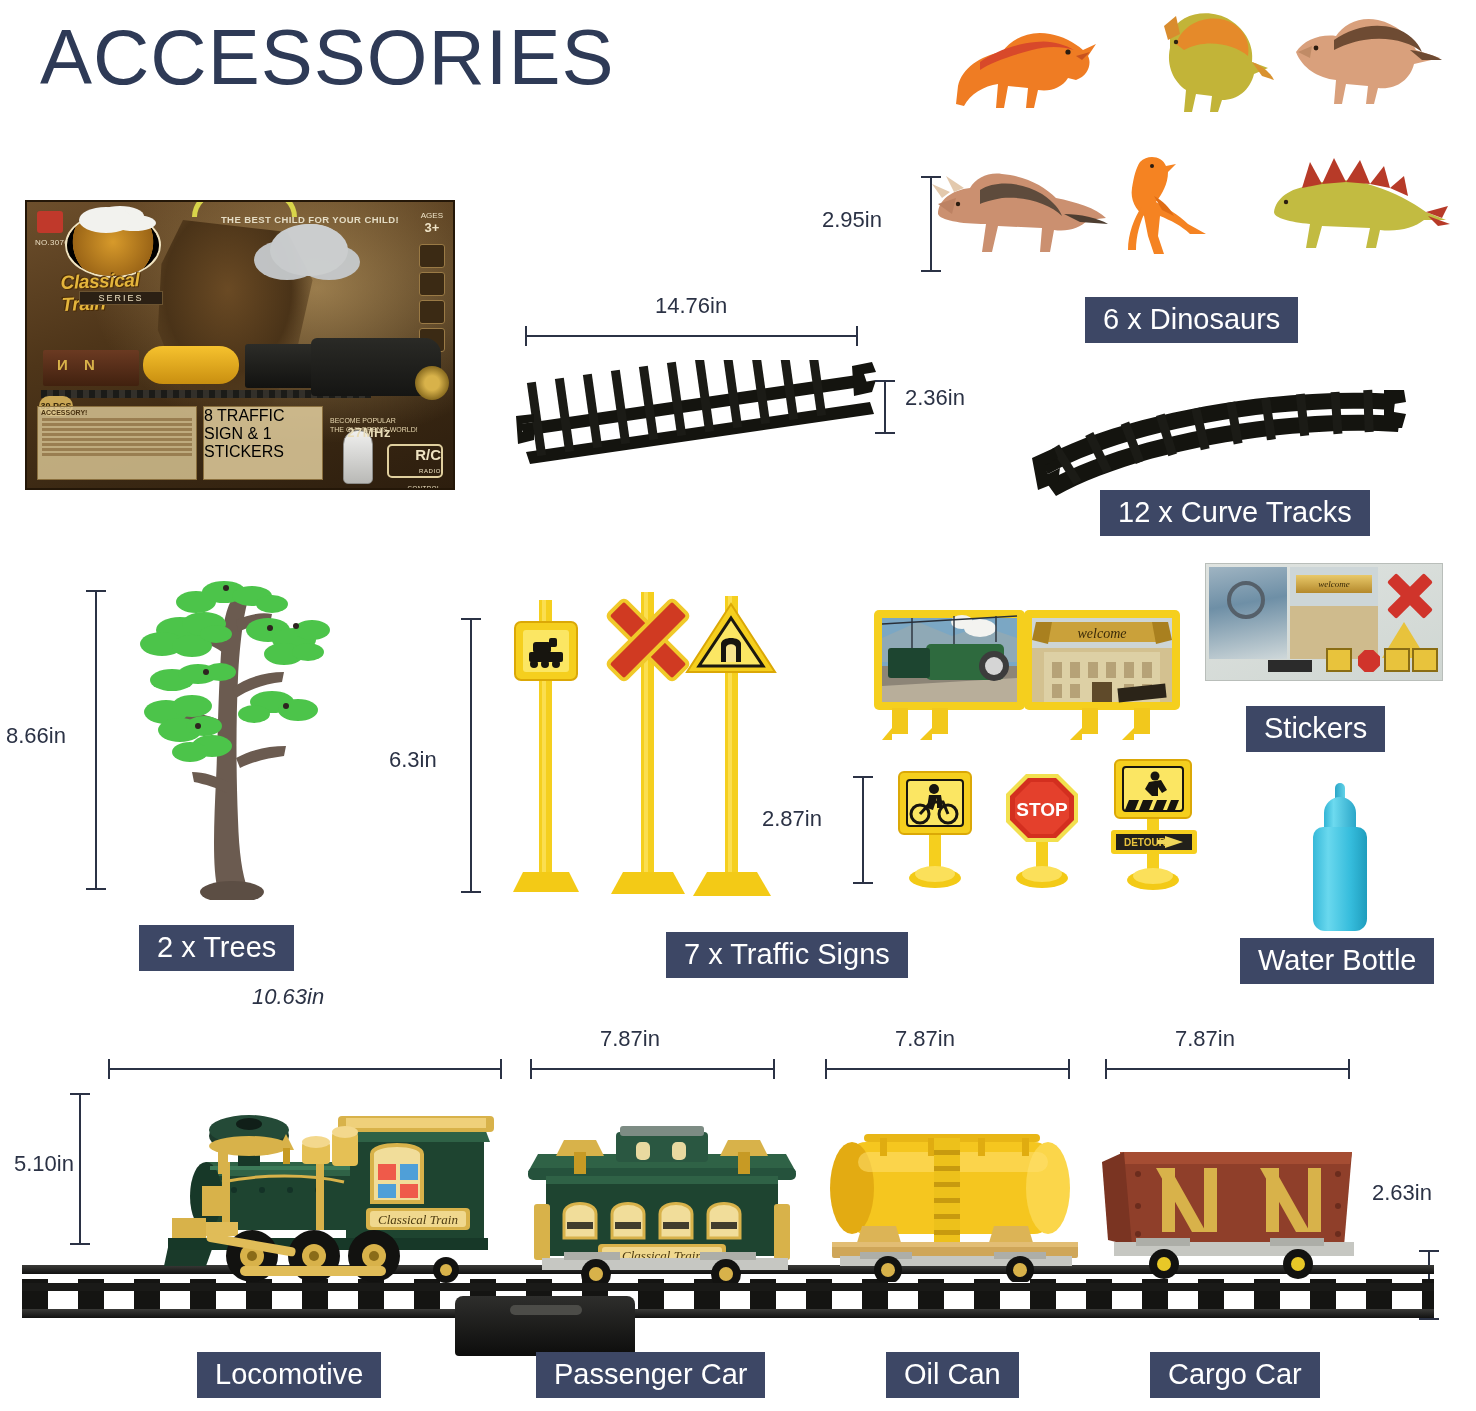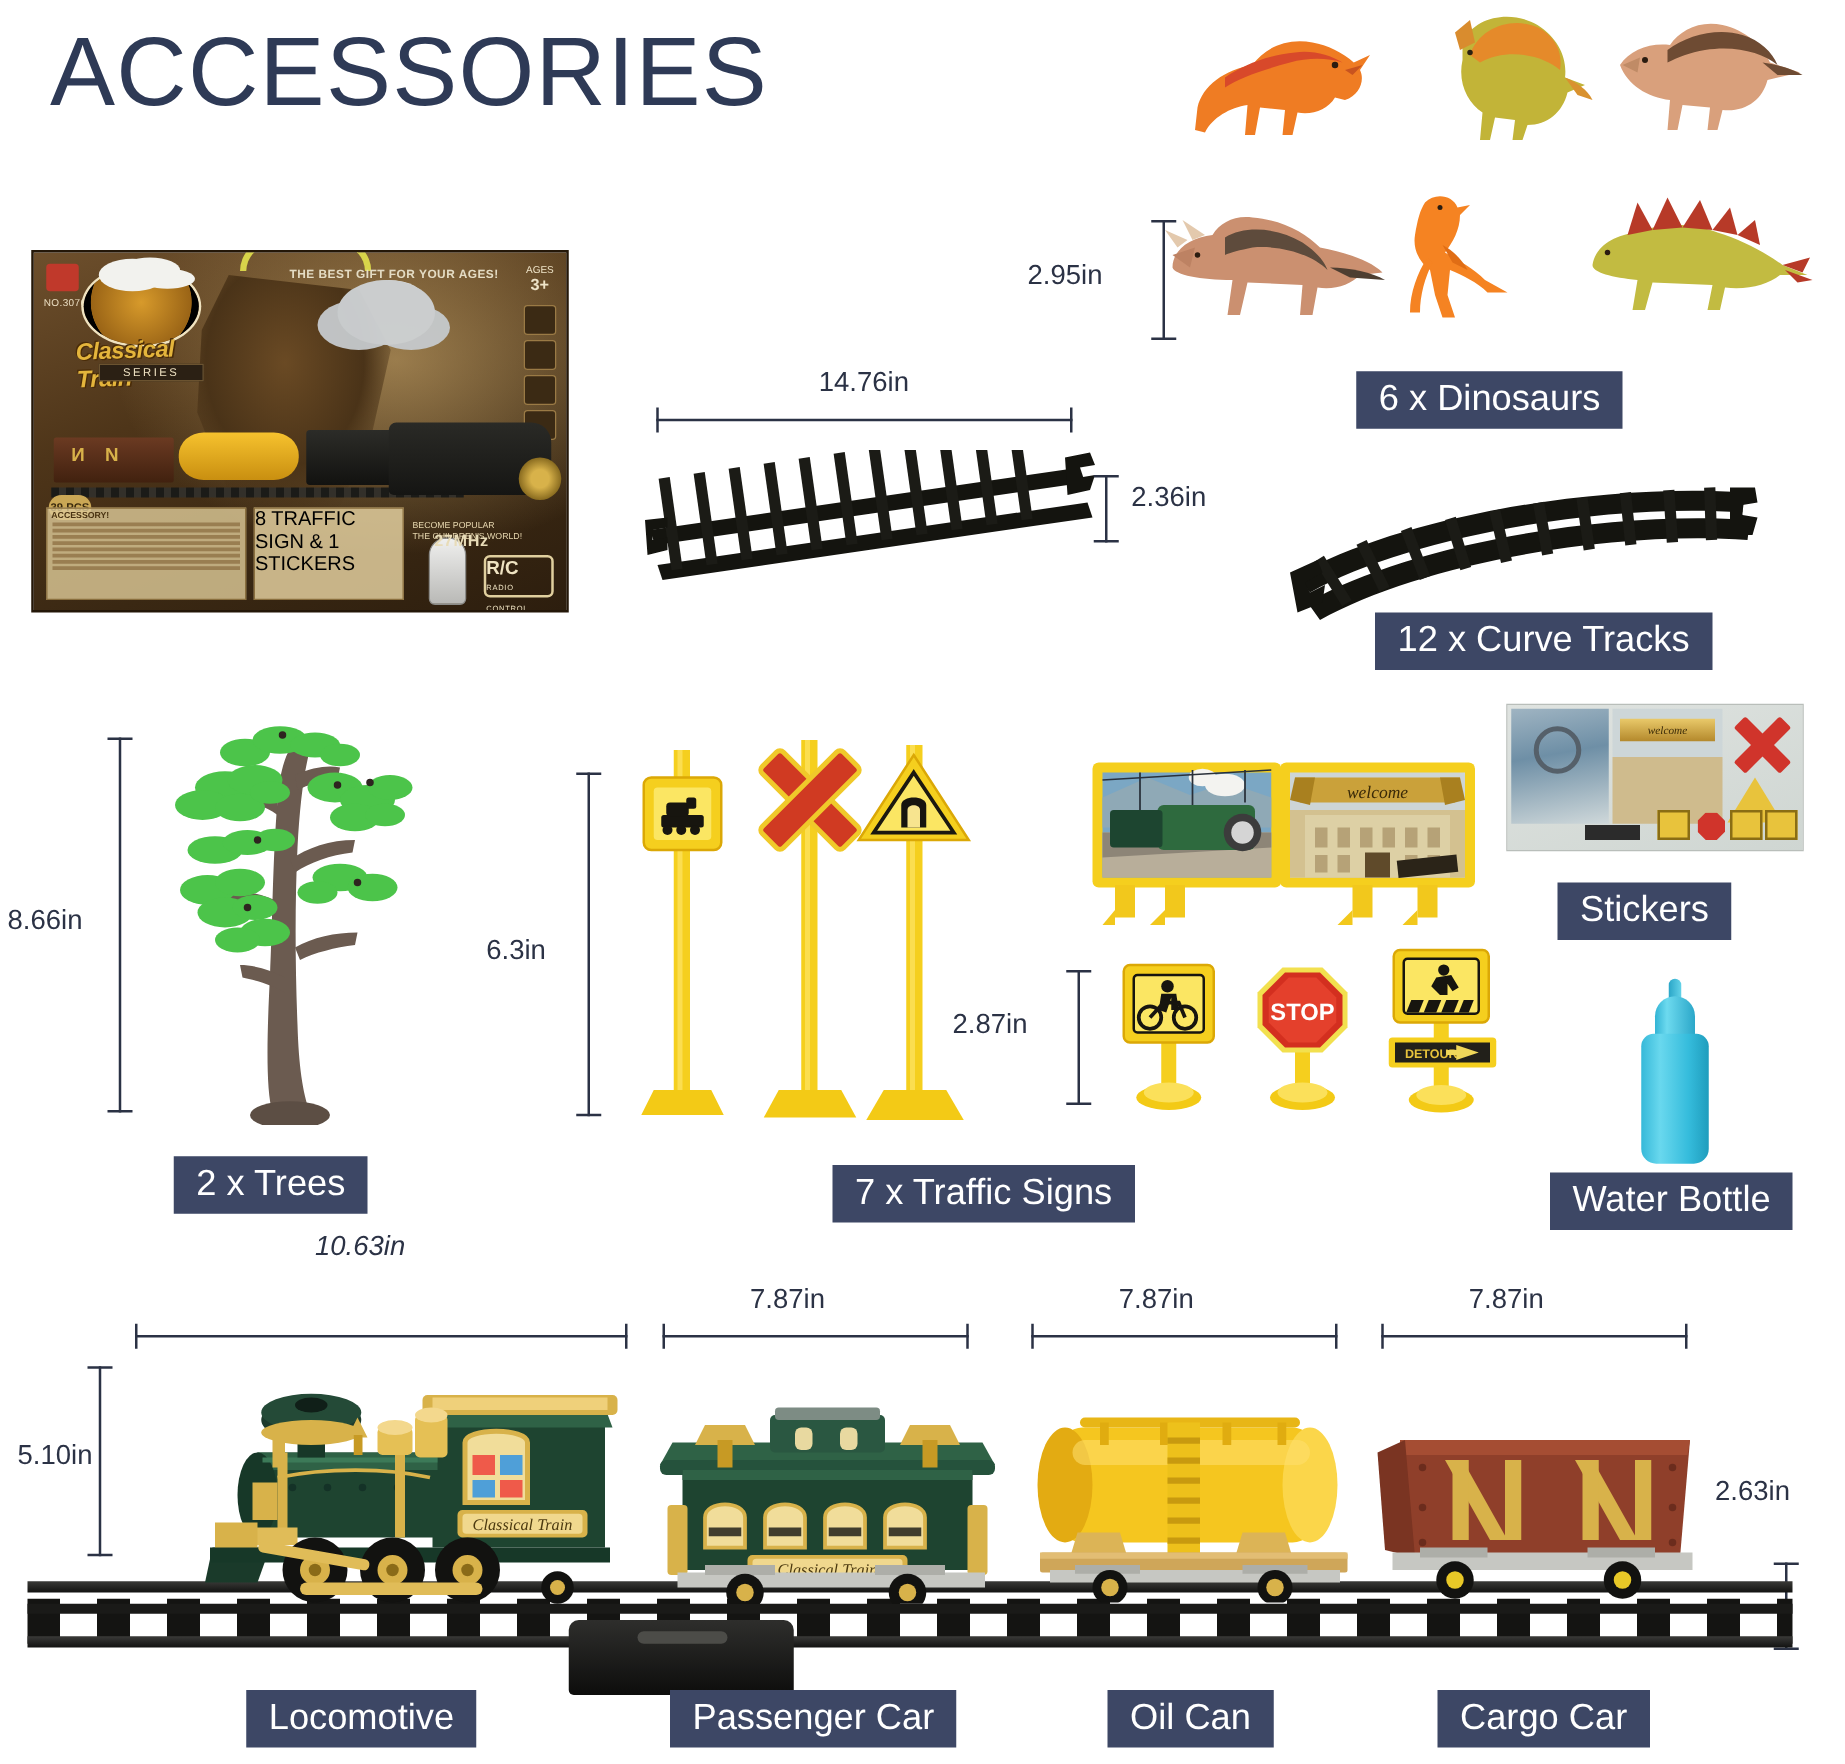--- a/index.html
+++ b/index.html
@@ -170,21 +170,21 @@
     position:absolute; left:12px; bottom:72px; width:34px; height:20px;
     background:#caa755; border-radius:10px; color:#3a2a0d; font-size:9px;
     text-align:center; line-height:20px; font-weight:bold;
   }
   .box-freq {
     position:absolute; right:62px; bottom:48px; color:#e8dcb8; font-size:13px; font-weight:bold; letter-spacing:.5px;
   }
   .box-rc {
     position:absolute; right:10px; bottom:10px; width:56px; height:34px;
     border:2px solid #e0cf9e; border-radius:5px; color:#efe3c2;
-    text-align:left; font-size:15px; font-weight:bold; line-height:17px;
+    text-align:right; font-size:15px; font-weight:bold; line-height:17px;
   }
   .box-rc small { display:block; font-size:6px; letter-spacing:.6px; font-weight:normal;}
   .box-remote {
     position:absolute; right:80px; bottom:4px; width:30px; height:54px;
     background: linear-gradient(180deg,#efefee,#b9b9b6); border-radius:14px 14px 5px 5px;
     border:1px solid #8b8b88;
   }
 
   
   .dino { position:absolute; }
@@ -303,21 +303,21 @@
   <div class="prodbox">
     <div class="box-handle"></div>
     <div class="box-dino"></div>
     <div class="box-cloud"></div>
     <div class="box-logo-chip"></div>
     <div class="box-no">NO.3076</div>
     <div class="box-roundel"></div>
     <div class="box-smoke"></div>
     <div class="box-brand">Classical Train</div>
     <div class="box-series">SERIES</div>
-    <div class="box-tagline">THE BEST GIFT FOR YOUR AGES!</div>
+    <div class="box-tagline">THE BEST CHILD FOR YOUR CHILD!</div>
     <div class="box-age">
       <span>AGES</span>
       <b>3+</b>
     </div>
     <div class="box-icons">
       <i></i>
       <i></i>
       <i></i>
       <i></i>
     </div>

